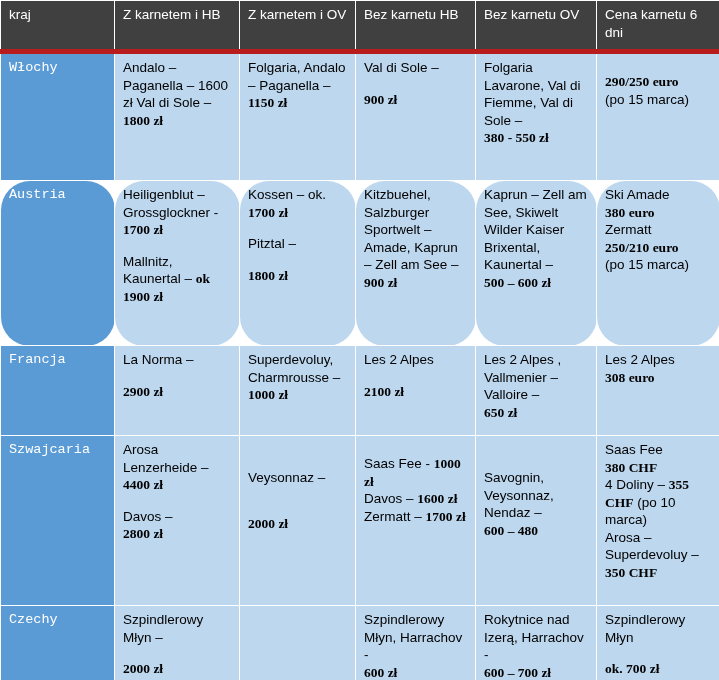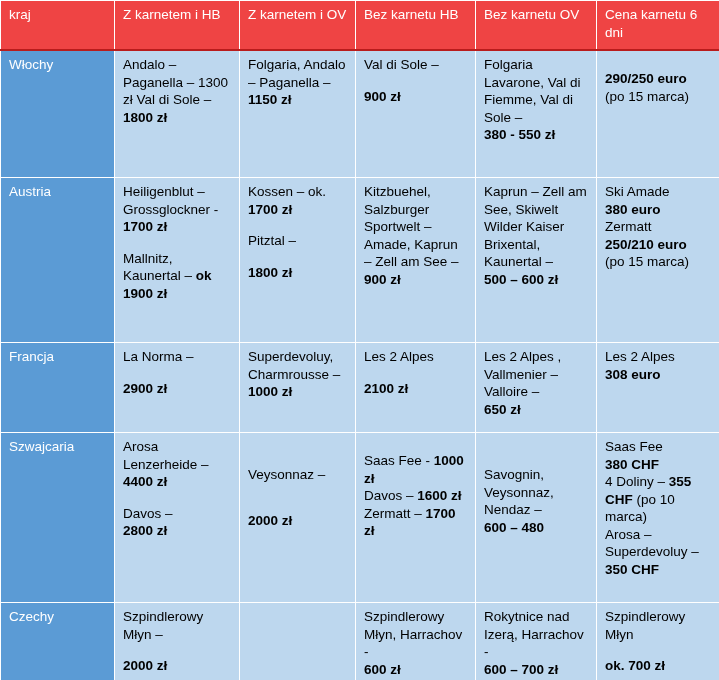--- a/index.html
+++ b/index.html
@@ -34,36 +34,37 @@
   table.price-table th,
   table.price-table td {
     vertical-align: top;
     padding: 5px 7px 5px 8px;
     border: 1px solid #ffffff;
     background: #bdd7ee;
     text-align: left;
     font-weight: normal;
   }
   table.price-table thead th {
-    background: #ef4444;
+    background: #404040;
     color: #ffffff;
     font-weight: normal;
     height: 38px;
     vertical-align: top;
-    border-bottom: 2px solid #b91c1c;
+    border-bottom: 5px solid #b91c1c;
   }
   table.price-table td.country {
     background: #5b9bd5;
     color: #ffffff;
+    font-family: Liberation Mono, monospace;
   }
   .cellline { display: block; white-space: normal; }
-  .b { font-weight: bold; }
+  .b { font-weight: bold; font-family: Liberation Serif, serif; }
   .spacer { display: block; height: 14px; }
   .row-italy td { height: 116px; }
-  .row-austria td { height: 154px; }
+  .row-austria td { height: 154px; border-radius: 29px; }
   .row-france td { height: 79px; }
   .row-swiss td { height: 159px; }
   .row-czech td { height: 104px; }
 </style>
 </head>
 <body>
 
 <div id="table-wrap">
 <table class="price-table">
   <colgroup>
@@ -82,21 +83,21 @@
       <th>Bez karnetu HB</th>
       <th>Bez karnetu OV</th>
       <th>Cena karnetu 6 dni</th>
     </tr>
   </thead>
   <tbody>
 
     <tr class="row-italy">
       <td class="country">Włochy</td>
       <td>
-        <span class="cellline">Andalo – Paganella  – 1300 zł Val di Sole –</span>
+        <span class="cellline">Andalo – Paganella  – 1600 zł Val di Sole –</span>
         <span class="cellline b">1800 zł</span>
       </td>
       <td>
         <span class="cellline">Folgaria, Andalo – Paganella –</span>
         <span class="cellline b">1150 zł</span>
       </td>
       <td>
         <span class="cellline">Val di Sole –</span>
         <span class="spacer"></span>
         <span class="cellline b">900 zł</span>

